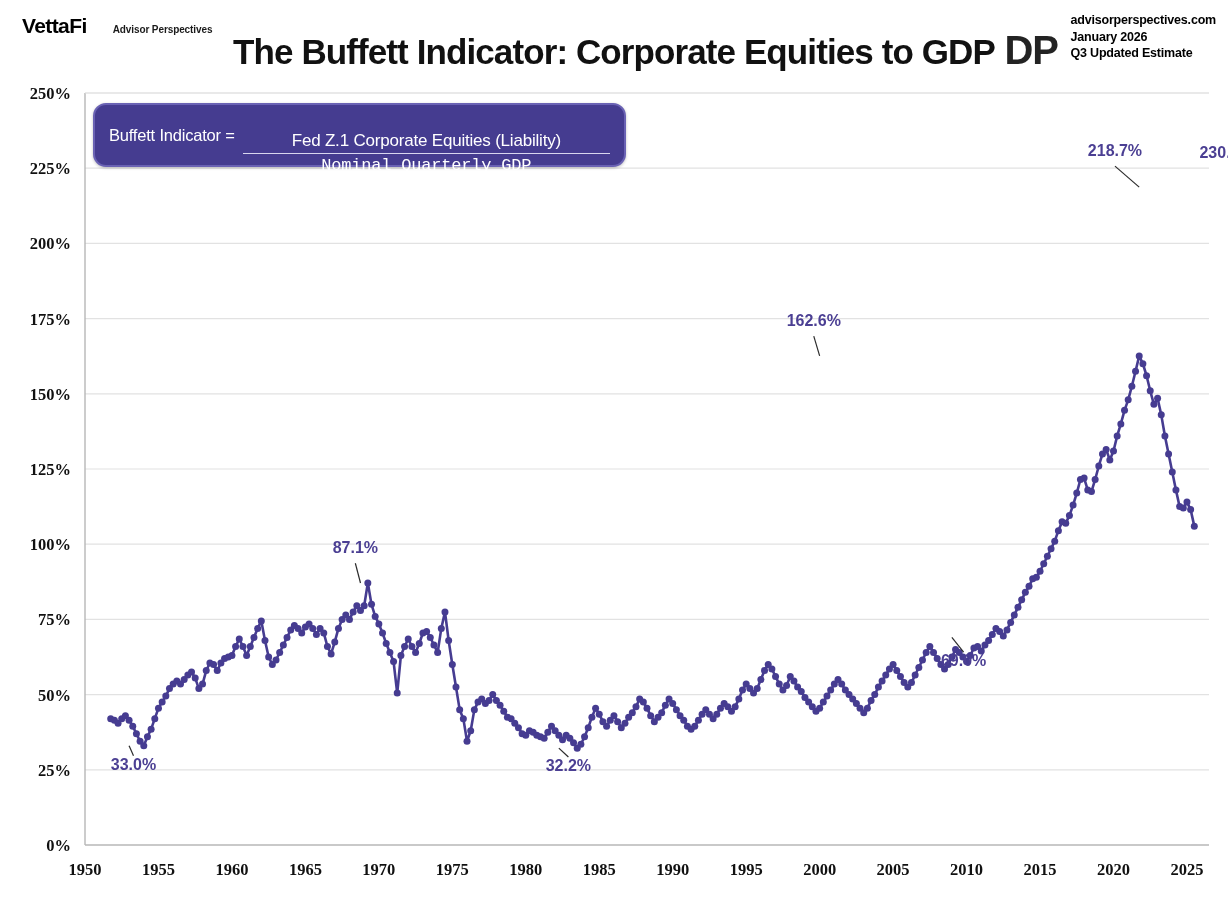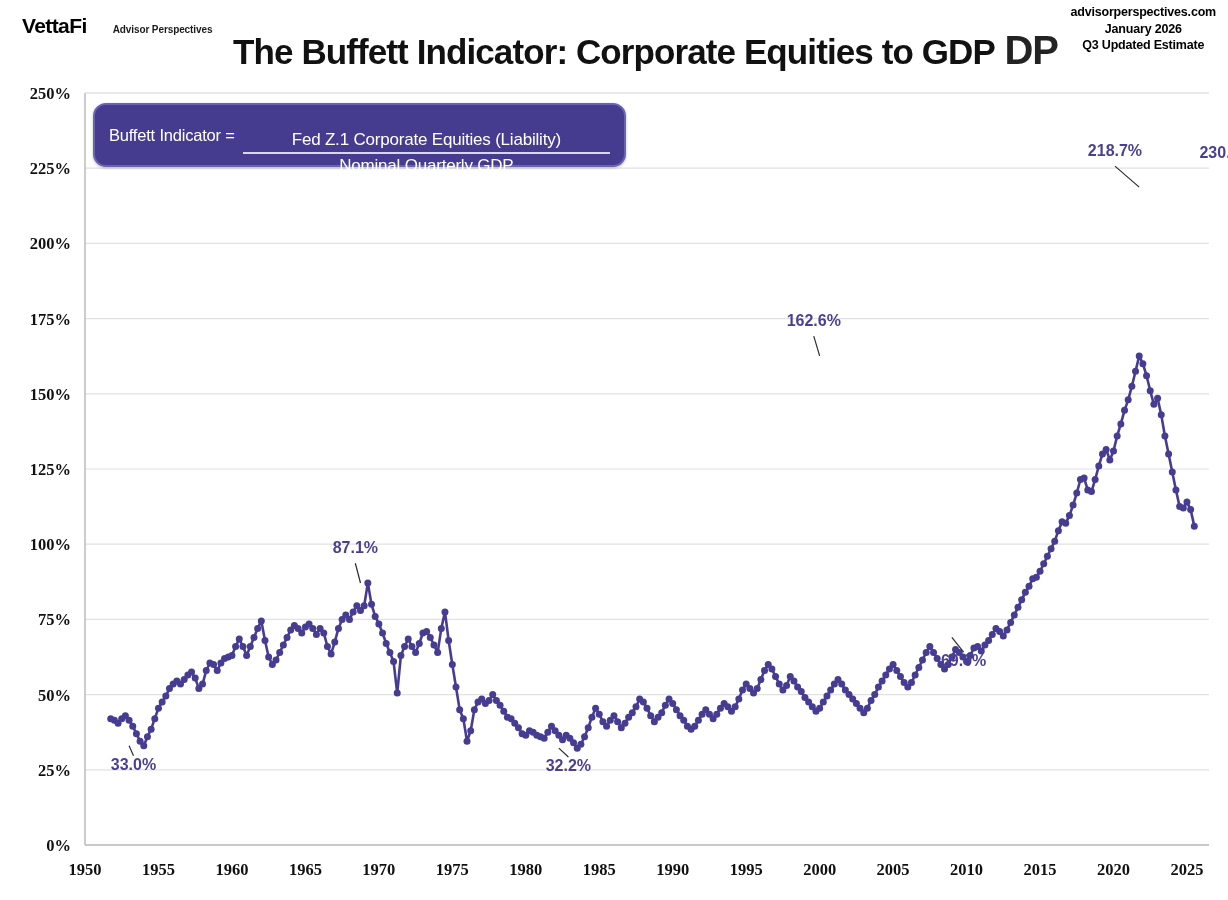--- a/index.html
+++ b/index.html
@@ -8,21 +8,21 @@
     background:#ffffff;
     font-family:"Liberation Sans",sans-serif;
     overflow:hidden;
     position:relative;
   }
   
   .hdr{position:absolute;top:0;left:0;width:1228px;height:86px;}
   .brand{position:absolute;left:22px;top:14px;display:flex;align-items:baseline;gap:26px;}
   .brand-logo{font-size:21px;font-weight:bold;color:#000;letter-spacing:-0.6px;}
   .brand-sub{font-size:10px;font-weight:bold;color:#1a1a1a;letter-spacing:-0.1px;}
-  .src{position:absolute;right:12px;top:4px;text-align:center;line-height:1.32;}
+  .src{position:absolute;right:12px;top:12px;text-align:left;line-height:1.32;}
   .src div{font-size:12.5px;font-weight:bold;color:#000;letter-spacing:-0.2px;}
   .watermark{position:absolute;right:170px;top:28px;font-size:40px;font-weight:bold;
     color:#111;letter-spacing:-1px;opacity:.92;}
   .title{position:absolute;top:32px;left:0;width:1228px;text-align:center;
     font-size:35px;font-weight:bold;color:#111;letter-spacing:-0.9px;
     font-family:"Liberation Sans",sans-serif;}
   
   .chart{position:absolute;left:0;top:0;width:1228px;height:900px;}
   svg{display:block;}
   .ytick{font-size:16.5px;font-weight:bold;fill:#111;text-anchor:end;
@@ -33,21 +33,21 @@
     font-family:"Liberation Sans",sans-serif;}
   
   .fbox{position:absolute;left:93px;top:103px;width:533px;height:64px;
     background:#453c90;border:2px solid #6a62b4;border-radius:13px;
     display:flex;align-items:center;box-sizing:border-box;padding:2px 14px;
     box-shadow:0 1px 3px rgba(0,0,0,.25);}
   .flabel{color:#fff;font-size:16.5px;white-space:nowrap;letter-spacing:-0.2px;}
   .frac{display:flex;flex-direction:column;align-items:center;margin-left:8px;flex:1;margin-top:36px;}
   .fnum{color:#fff;font-size:17px;white-space:nowrap;letter-spacing:-0.2px;padding-bottom:1px;}
   .fbar{width:100%;height:1.5px;background:#d8d6ef;margin:1px 0 2px;}
-  .fden{color:#fff;font-size:17px;white-space:nowrap;letter-spacing:-0.2px;}
+  .fden{color:#fff;font-size:17px;white-space:nowrap;letter-spacing:-0.2px;font-family:Liberation Mono, monospace;}
 </style>
 </head>
 <body>
 
 <div class="hdr">
   <div class="brand">
     <span class="brand-logo">VettaFi</span>
     <span class="brand-sub">Advisor Perspectives</span>
   </div>
   <div class="watermark">DP</div>

